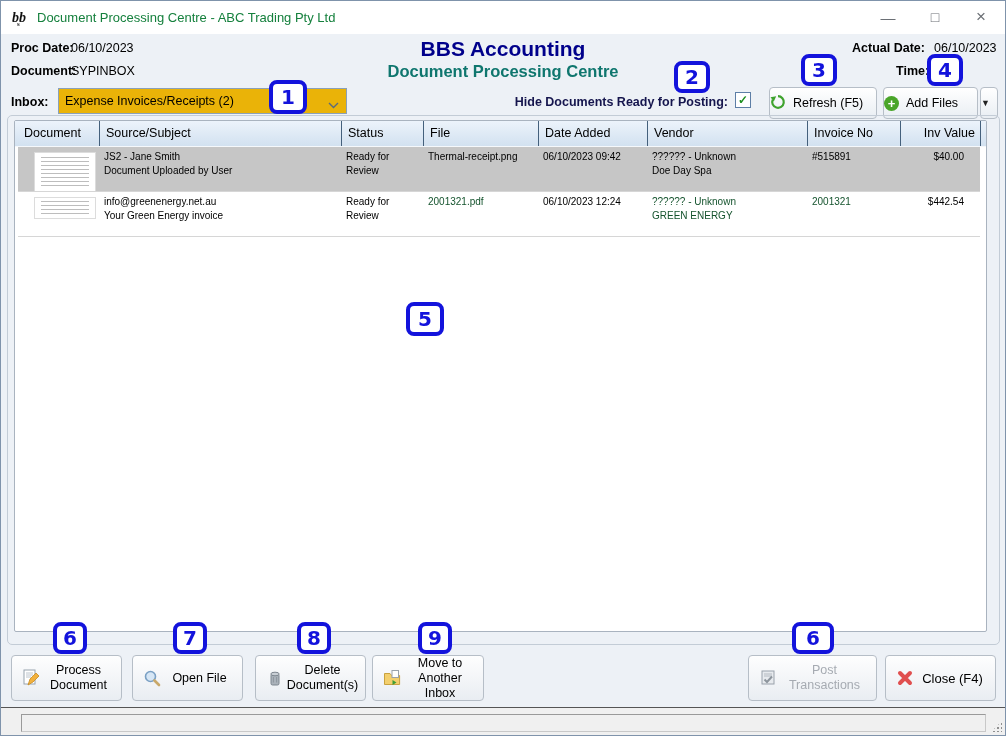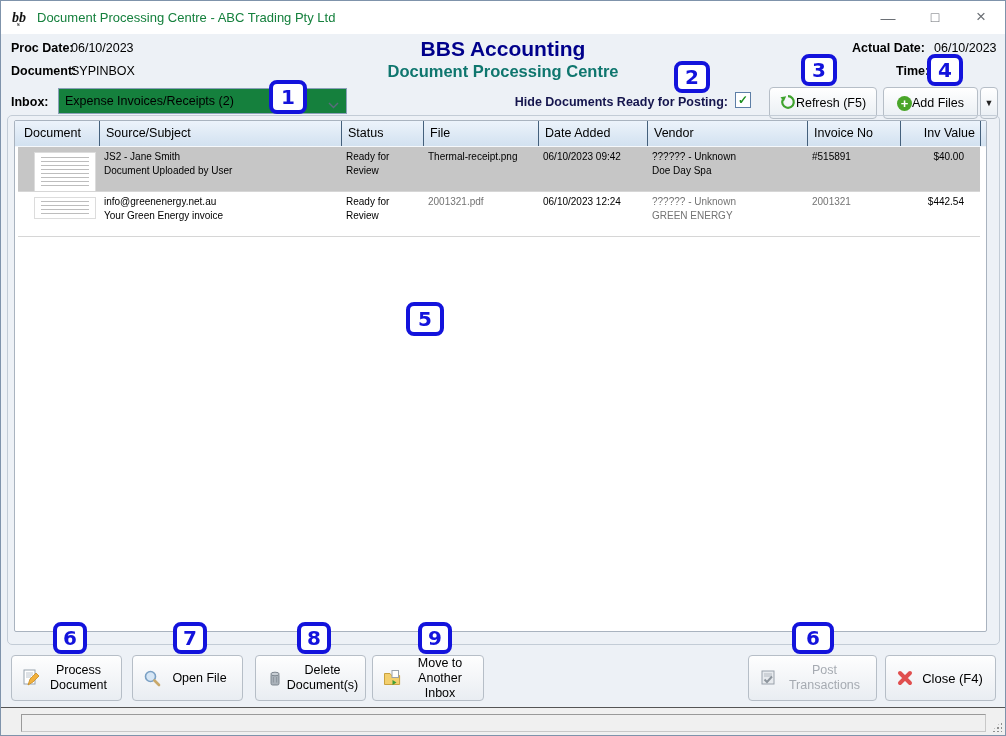--- a/index.html
+++ b/index.html
@@ -19,40 +19,40 @@
   [data-name="close-button"]{left:962px;font-size:17px;}
   
   .lbl-b{position:absolute;font-size:12.5px;font-weight:bold;white-space:nowrap;}
   .lbl-r{position:absolute;font-size:12.5px;white-space:nowrap;}
   [data-name="proc-date-label"]{left:10px;top:40px;}
   [data-name="proc-date-value"]{left:70px;top:40px;}
   [data-name="program-label"]{left:10px;top:63px;}
   [data-name="program-value"]{left:70px;top:63px;}
   [data-name="inbox-label"]{left:10px;top:94px;}
   [data-name="inbox-combobox"]{
-    position:absolute;left:57px;top:87px;width:289px;height:26px;background:#15803d;
+    position:absolute;left:57px;top:87px;width:289px;height:26px;background:#eab308;
     border:1px solid #8aa0b8;display:flex;align-items:center;padding:0 22px 0 6px;font-size:12.5px;
   }
   [data-name="inbox-combobox"] .combo-text{white-space:nowrap;overflow:hidden;}
   [data-name="chevron-down-icon"]{position:absolute;right:7px;top:9px;}
   [data-name="app-title"]{position:absolute;left:0;right:0;top:36px;text-align:center;font-size:21px;font-weight:bold;color:#00008B;}
   [data-name="app-subtitle"]{position:absolute;left:0;right:0;top:61px;text-align:center;font-size:16.5px;font-weight:bold;color:#0f766e;}
   [data-name="actual-date-label"]{left:851px;top:40px;}
   [data-name="actual-date-value"]{left:933px;top:40px;}
   [data-name="time-label"]{left:895px;top:63px;}
   [data-name="hide-posting-label"]{right:277px;top:94px;color:#15154d;}
   [data-name="hide-posting-checkbox"]{
     position:absolute;left:734px;top:91px;width:16px;height:16px;background:#fff;
     border:1px solid #5d7ea6;display:flex;align-items:center;justify-content:center;
   }
   [data-name="checkbox-check-icon"]{color:#1e8f1e;font-size:12px;font-weight:bold;line-height:1;}
   .tool-btn{
     position:absolute;top:86px;height:32px;border:1px solid #b6bec7;border-radius:4px;
-    background:linear-gradient(#ffffff,#e9eef3);display:flex;align-items:center;justify-content:center;
-    font-size:12.5px;cursor:default;
+    background:linear-gradient(#ffffff,#e9eef3);display:flex;align-items:center;justify-content:flex-start;
+    gap:7px;font-size:12.5px;cursor:default;
   }
   [data-name="refresh-button"]{left:768px;width:108px;}
   [data-name="add-files-button"]{left:882px;width:95px;}
   [data-name="add-files-dropdown-button"]{left:979px;width:18px;font-size:9px;color:#222;}
   [data-name="add-icon"]{display:inline-flex;width:15px;height:15px;border-radius:50%;background:#49a529;color:#fff;
     font-size:13px;font-weight:bold;align-items:center;justify-content:center;line-height:1;}
   
   [data-name="table-outer-panel"]{position:absolute;left:6px;top:114px;width:993px;height:530px;border:1px solid #c3ccd6;border-radius:5px;}
   [data-name="documents-table"]{
     position:absolute;left:13px;top:119px;width:973px;height:512px;background:#fff;
@@ -68,21 +68,21 @@
   .th.num{text-align:right;padding-right:5px;}
   .trow{
     display:grid;grid-template-columns:81px 242px 82px 115px 109px 160px 93px 80px;
     width:962px;margin-left:3px;height:45px;font-size:10px;line-height:14px;
     border-bottom:1px solid #d6d6d6;cursor:default;
   }
   .trow.selected{background:#c6c6c6;}
   .td{padding:3px 2px 0 5px;overflow:hidden;}
   .td.nowrap{white-space:nowrap;}
   .td.num{text-align:right;padding-right:16px;}
-  .link{color:#737373;}
+  .link{color:#14532d;}
   .thumb{background:#fff;border:1px solid #dcdcdc;margin:2px 0 0 11px;padding:4px 6px;}
   .thumb .lines{height:100%;background:repeating-linear-gradient(to bottom,#bdbdbd 0 1px,transparent 1px 4px);}
   [data-name="document-thumbnail-receipt"]{width:62px;height:40px;}
   [data-name="document-thumbnail-invoice"]{width:62px;height:22px;padding:3px 6px;}
   
   .action-btn{
     position:absolute;top:654px;height:46px;border:1px solid #b6bec7;border-radius:4px;
     background:linear-gradient(#fefefe,#e9edf2);display:flex;align-items:center;
     font-size:12.5px;cursor:default;
   }

